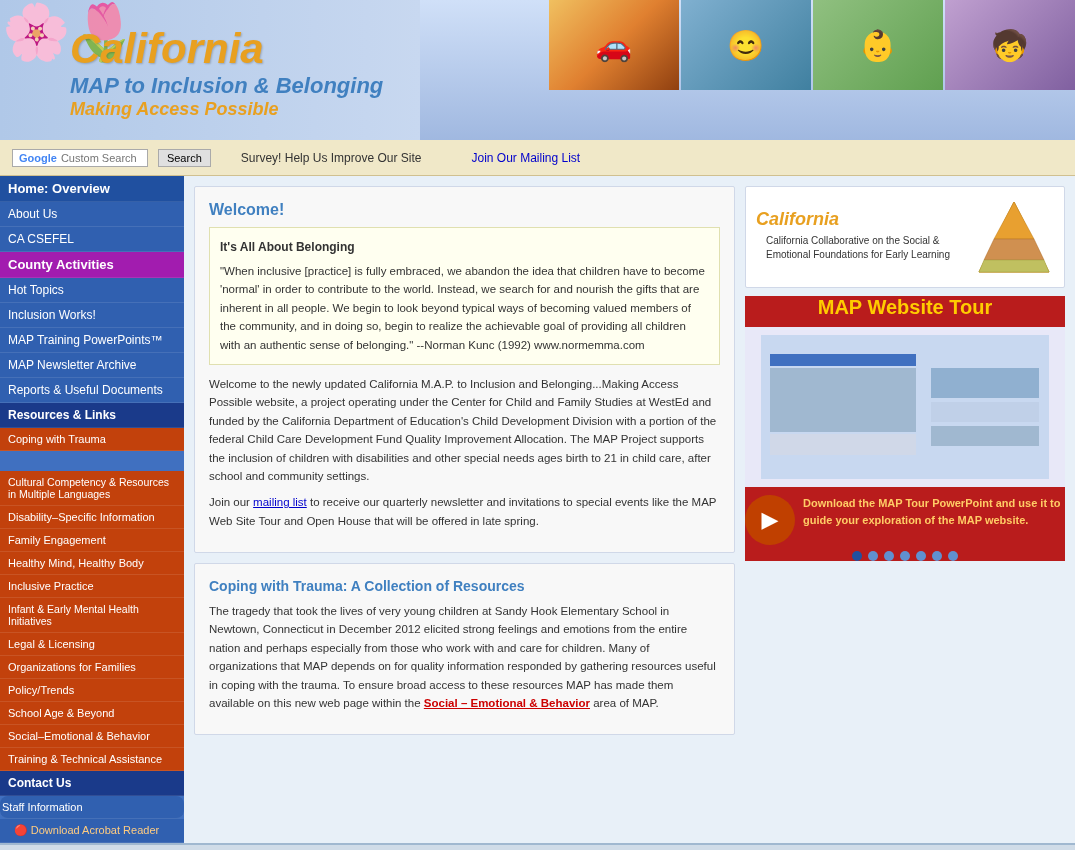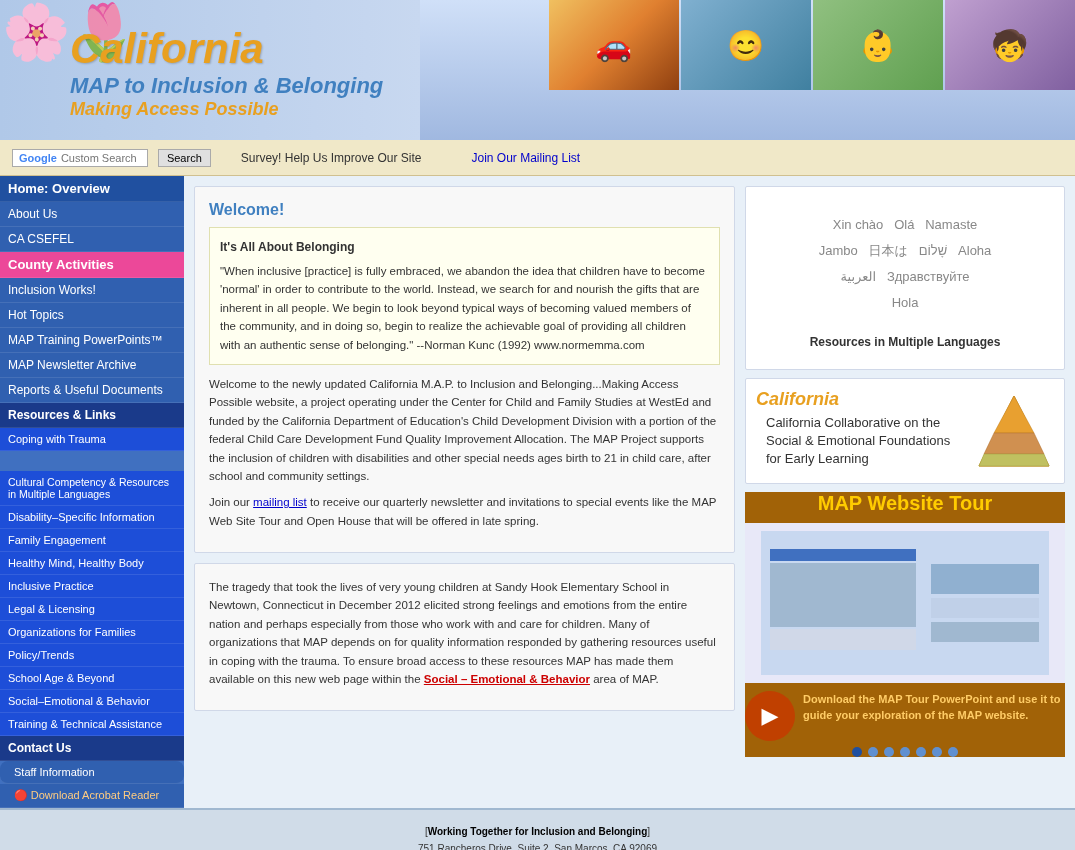--- a/index.html
+++ b/index.html
@@ -30,23 +30,23 @@
 
     
     #layout { display: flex; min-height: 580px; }
 
     
     #sidebar { width: 184px; background: #4070c0; flex-shrink: 0; }
     .sidebar-item { padding: 5px 8px; color: white; font-size: 12px; cursor: pointer; border-bottom: 1px solid rgba(255,255,255,0.1); }
     .sidebar-item.main { background: #2050a0; font-weight: bold; font-size: 13px; }
     .sidebar-item.sub { background: #3060b0; }
     .sidebar-item.section-header { background: #1a3a8a; font-weight: bold; color: #fff; }
-    .sidebar-item.indented { background: #1d4ed8; font-size: 11px; }
+    .sidebar-item.indented { background: #c2410c; font-size: 11px; }
     .sidebar-item.contact { background: #1a3a8a; font-weight: bold; }
-    .sidebar-item.small { background: #3060b0; font-size: 11px; padding-left: 14px; border-radius: 8px; }
+    .sidebar-item.small { background: #3060b0; font-size: 11px; padding-left: 2px; border-radius: 8px; }
     .sidebar-item.acrobat { background: #3060b0; font-size: 11px; padding-left: 14px; color: #ffcc80; }
 
     
     #main { flex: 1; background: #e8f0f8; padding: 10px; display: flex; gap: 10px; }
 
     
     #center { flex: 1; }
     .content-box { background: #f8f8f8; border: 1px solid #d0d8e8; margin-bottom: 10px; padding: 14px; border-radius: 2px; }
     .content-box h2 { color: #4080c0; font-size: 16px; margin-bottom: 8px; }
     .content-box .quote-box { background: #fffff0; border: 1px solid #e0e0b0; padding: 10px; margin-bottom: 10px; font-size: 12px; line-height: 1.5; color: #333; }
@@ -56,21 +56,21 @@
     .link-text { color: #0000cc; text-decoration: underline; }
 
     
     #right { width: 320px; flex-shrink: 0; }
     .right-box { background: #f0f0f0; border: 1px solid #d0d8e8; margin-bottom: 8px; padding: 10px; border-radius: 2px; }
     .multilang-box { background: white; text-align: center; }
     .multilang-content { font-size: 13px; color: #888; padding: 15px; line-height: 1.8; }
     .ca-collab-box { background: white; text-align: center; }
     .ca-collab-box .ca-text { color: #e8a020; font-style: italic; font-size: 18px; font-weight: bold; }
     .ca-collab-box p { font-size: 11px; color: #333; padding: 4px 10px; }
-    .map-tour-box { background: #a16207; color: white; text-align: center; }
+    .map-tour-box { background: #b91c1c; color: white; text-align: center; }
     .map-tour-box h3 { font-size: 20px; color: #ffcc00; margin-bottom: 8px; }
     .map-tour-preview { background: #e8e8f8; height: 160px; margin: 6px 0; display: flex; flex-direction: column; align-items: center; justify-content: center; overflow: hidden; position: relative; }
     .map-tour-preview .preview-inner { background: #c8d8f0; width: 90%; height: 90%; display: flex; align-items: center; padding: 6px; gap: 8px; }
     .map-tour-icon { width: 50px; height: 50px; background: #c04000; border-radius: 50%; display: flex; align-items: center; justify-content: center; color: white; font-size: 22px; flex-shrink: 0; }
     .map-tour-text { font-size: 11px; color: #0000aa; font-weight: bold; line-height: 1.5; }
     .carousel-dots { display: flex; gap: 6px; justify-content: center; margin-top: 6px; }
     .dot { width: 10px; height: 10px; border-radius: 50%; background: #6090d0; cursor: pointer; }
     .dot.active { background: #2050a0; }
 
     
@@ -117,33 +117,34 @@
   <a class="survey-link" href="#">Survey! Help Us Improve Our Site</a>
   <a class="mailing-link" href="#">Join Our Mailing List</a>
 </div>
 
 <div id="layout">
 
   <div id="sidebar">
     <div class="sidebar-item main">Home: Overview</div>
     <div class="sidebar-item sub">About Us</div>
     <div class="sidebar-item sub">CA CSEFEL</div>
-    <div class="sidebar-item main" style="background:#ec4899;">County Activities</div>
+    <div class="sidebar-item main" style="background:#a21caf;">County Activities</div>
+    <div class="sidebar-item sub">Hot Topics</div>
     <div class="sidebar-item sub">Inclusion Works!</div>
-    <div class="sidebar-item sub">Hot Topics</div>
     <div class="sidebar-item sub">MAP Training PowerPoints™</div>
     <div class="sidebar-item sub">MAP Newsletter Archive</div>
     <div class="sidebar-item sub">Reports &amp; Useful Documents</div>
     <div class="sidebar-item section-header">Resources &amp; Links</div>
     <div class="sidebar-item indented">Coping with Trauma</div>
     <div class="sidebar-item indented" style="font-size:10.5px;margin-top:20px;">Cultural Competency &amp; Resources in Multiple Languages</div>
     <div class="sidebar-item indented">Disability–Specific Information</div>
     <div class="sidebar-item indented">Family Engagement</div>
     <div class="sidebar-item indented">Healthy Mind, Healthy Body</div>
     <div class="sidebar-item indented">Inclusive Practice</div>
+    <div class="sidebar-item indented" style="font-size:10.5px;">Infant &amp; Early Mental Health Initiatives</div>
     <div class="sidebar-item indented">Legal &amp; Licensing</div>
     <div class="sidebar-item indented">Organizations for Families</div>
     <div class="sidebar-item indented">Policy/Trends</div>
     <div class="sidebar-item indented">School Age &amp; Beyond</div>
     <div class="sidebar-item indented">Social–Emotional &amp; Behavior</div>
     <div class="sidebar-item indented">Training &amp; Technical Assistance</div>
     <div class="sidebar-item contact">Contact Us</div>
     <div class="sidebar-item small">Staff Information</div>
     <div class="sidebar-item acrobat">🔴 Download Acrobat Reader</div>
   </div>
@@ -156,40 +157,32 @@
         <h2>Welcome!</h2>
         <div class="quote-box">
           <div class="quote-title">It's All About Belonging</div>
           <div style="font-size:11.5px; line-height:1.6; color:#333;">"When inclusive [practice] is fully embraced, we abandon the idea that children have to become 'normal' in order to contribute to the world. Instead, we search for and nourish the gifts that are inherent in all people. We begin to look beyond typical ways of becoming valued members of the community, and in doing so, begin to realize the achievable goal of providing all children with an authentic sense of belonging." --Norman Kunc (1992) www.normemma.com</div>
         </div>
         <p>Welcome to the newly updated California M.A.P. to Inclusion and Belonging...Making Access Possible website, a project operating under the Center for Child and Family Studies at WestEd and funded by the California Department of Education's Child Development Division with a portion of the federal Child Care Development Fund Quality Improvement Allocation. The MAP Project supports the inclusion of children with disabilities and other special needs ages birth to 21 in child care, after school and community settings.</p>
         <p>Join our <span class="link-text">mailing list</span> to receive our quarterly newsletter and invitations to special events like the MAP Web Site Tour and Open House that will be offered in late spring.</p>
       </div>
 
       <div class="content-box" style="max-height:none;">
+        <h2 class="coping-title" style="color:#4080c0; font-size:14px;">Coping with Trauma: A Collection of Resources</h2>
         <p>The tragedy that took the lives of very young children at Sandy Hook Elementary School in Newtown, Connecticut in December 2012 elicited strong feelings and emotions from the entire nation and perhaps especially from those who work with and care for children. Many of organizations that MAP depends on for quality information responded by gathering resources useful in coping with the trauma. To ensure broad access to these resources MAP has made them available on this new web page within the <strong style="color:#cc0000; text-decoration:underline; cursor:pointer;">Social – Emotional &amp; Behavior</strong> area of MAP.</p>
       </div>
     </div>
 
     <div id="right">
 
-      <div class="right-box multilang-box">
-        <div class="multilang-content" style="color:#888; font-size:13px; line-height:2;">
-          <span>Xin chào &nbsp; Olá &nbsp; Namaste</span><br>
-          <span>Jambo &nbsp; 日本は &nbsp; שָׁלוֹם &nbsp; Aloha</span><br>
-          <span>العربية &nbsp; Здравствуйте</span><br>
-          <span>Hola</span>
-        </div>
-        <div class="lang-title" style="font-weight:bold; font-size:12px; padding: 4px 8px 10px; color:#333;">Resources in Multiple Languages</div>
-      </div>
 
       <div class="right-box ca-collab-box" style="display:flex; align-items:center; padding:10px;">
         <div style="flex:1; text-align:left; padding-right:8px;">
           <div class="ca-text">California</div>
-          <p style="font-size:13px; color:#333; line-height:1.4;">California Collaborative on the Social &amp; Emotional Foundations for Early Learning</p>
+          <p style="font-size:10px; color:#333; line-height:1.4;">California Collaborative on the Social &amp; Emotional Foundations for Early Learning</p>
         </div>
 
         <svg class="pyramid-svg" width="80" height="80" viewBox="0 0 80 80">
           <polygon points="40,5 75,75 5,75" fill="#f0c060" stroke="#d0a040" stroke-width="1"></polygon>
           <polygon points="40,5 75,75 5,75" fill="none"></polygon>
           <line x1="40" y1="5" x2="5" y2="75" stroke="#d0a040" stroke-width="1"></line>
           <line x1="40" y1="5" x2="75" y2="75" stroke="#d0a040" stroke-width="1"></line>
           <line x1="5" y1="75" x2="75" y2="75" stroke="#d0a040" stroke-width="1"></line>
 
           <polygon points="40,5 60,42 20,42" fill="#e8a030" stroke="#c08020" stroke-width="0.5"></polygon>

